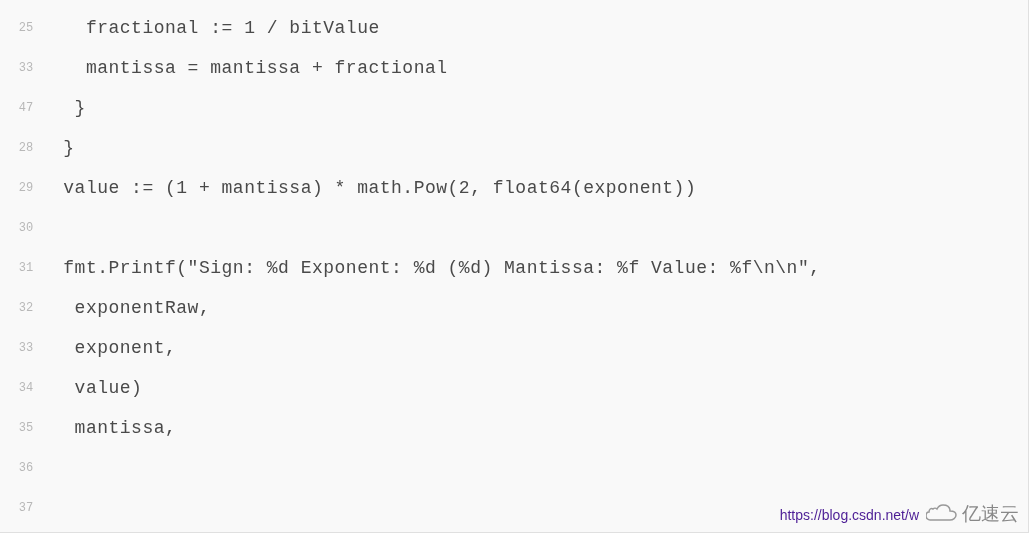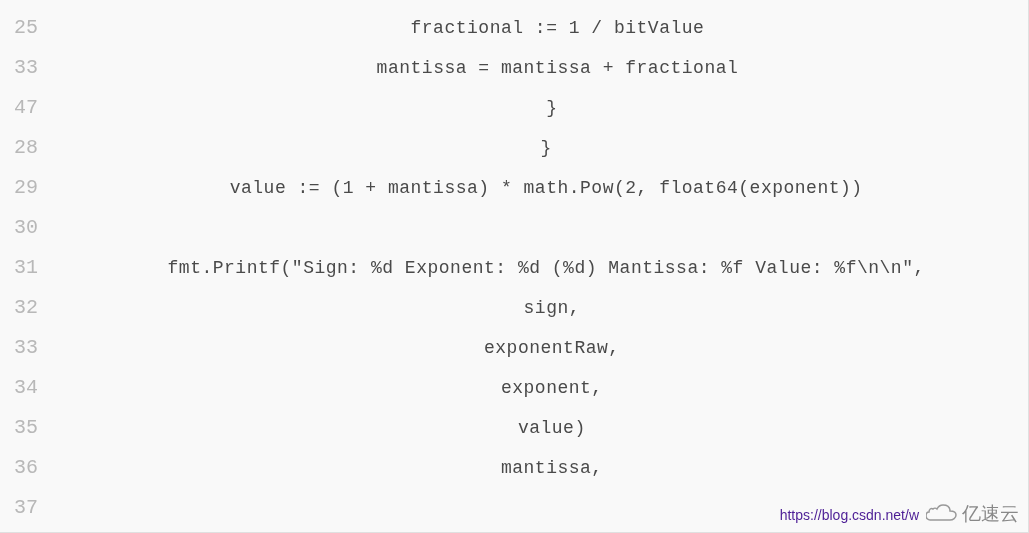--- a/index.html
+++ b/index.html
@@ -23,27 +23,26 @@
     .line-numbers {
       width: 52px;
       flex-shrink: 0;
       padding-top: 2px;
     }
     .line-number {
       height: 40px;
       line-height: 40px;
       text-align: center;
       color: #b8b8b8;
-      font-size: 20px;
+      font-size: 12px;
       font-family: "Consolas", "Monaco", "Courier New", monospace;
     }
     .code-lines {
       flex: 1;
       padding-top: 2px;
-      text-align: center;
     }
     .code-line {
       height: 40px;
       line-height: 40px;
       color: #4a4a4a;
       font-size: 18px;
       white-space: pre;
       font-family: "Consolas", "Monaco", "Courier New", monospace;
       letter-spacing: 0.5px;
     }
@@ -113,21 +112,20 @@
     <div class="line-number">37</div>
   </div>
   <div class="code-lines">
     <div class="code-line">   fractional := 1 / bitValue</div>
     <div class="code-line">   mantissa = mantissa + fractional</div>
     <div class="code-line">  }</div>
     <div class="code-line"> }</div>
     <div class="code-line"> value := (1 + mantissa) * math.Pow(2, float64(exponent))</div>
     <div class="code-line"></div>
     <div class="code-line"> fmt.Printf("Sign: %d Exponent: %d (%d) Mantissa: %f Value: %f\n\n",</div>
-    <div class="code-line">  sign,</div>
     <div class="code-line">  exponentRaw,</div>
     <div class="code-line">  exponent,</div>
     <div class="code-line">  value)</div>
     <div class="code-line">  mantissa,</div>
   </div>
 </div>
 
 <div class="watermark-text">https://blog.csdn.net/w</div>
 
 <div class="watermark-logo">

